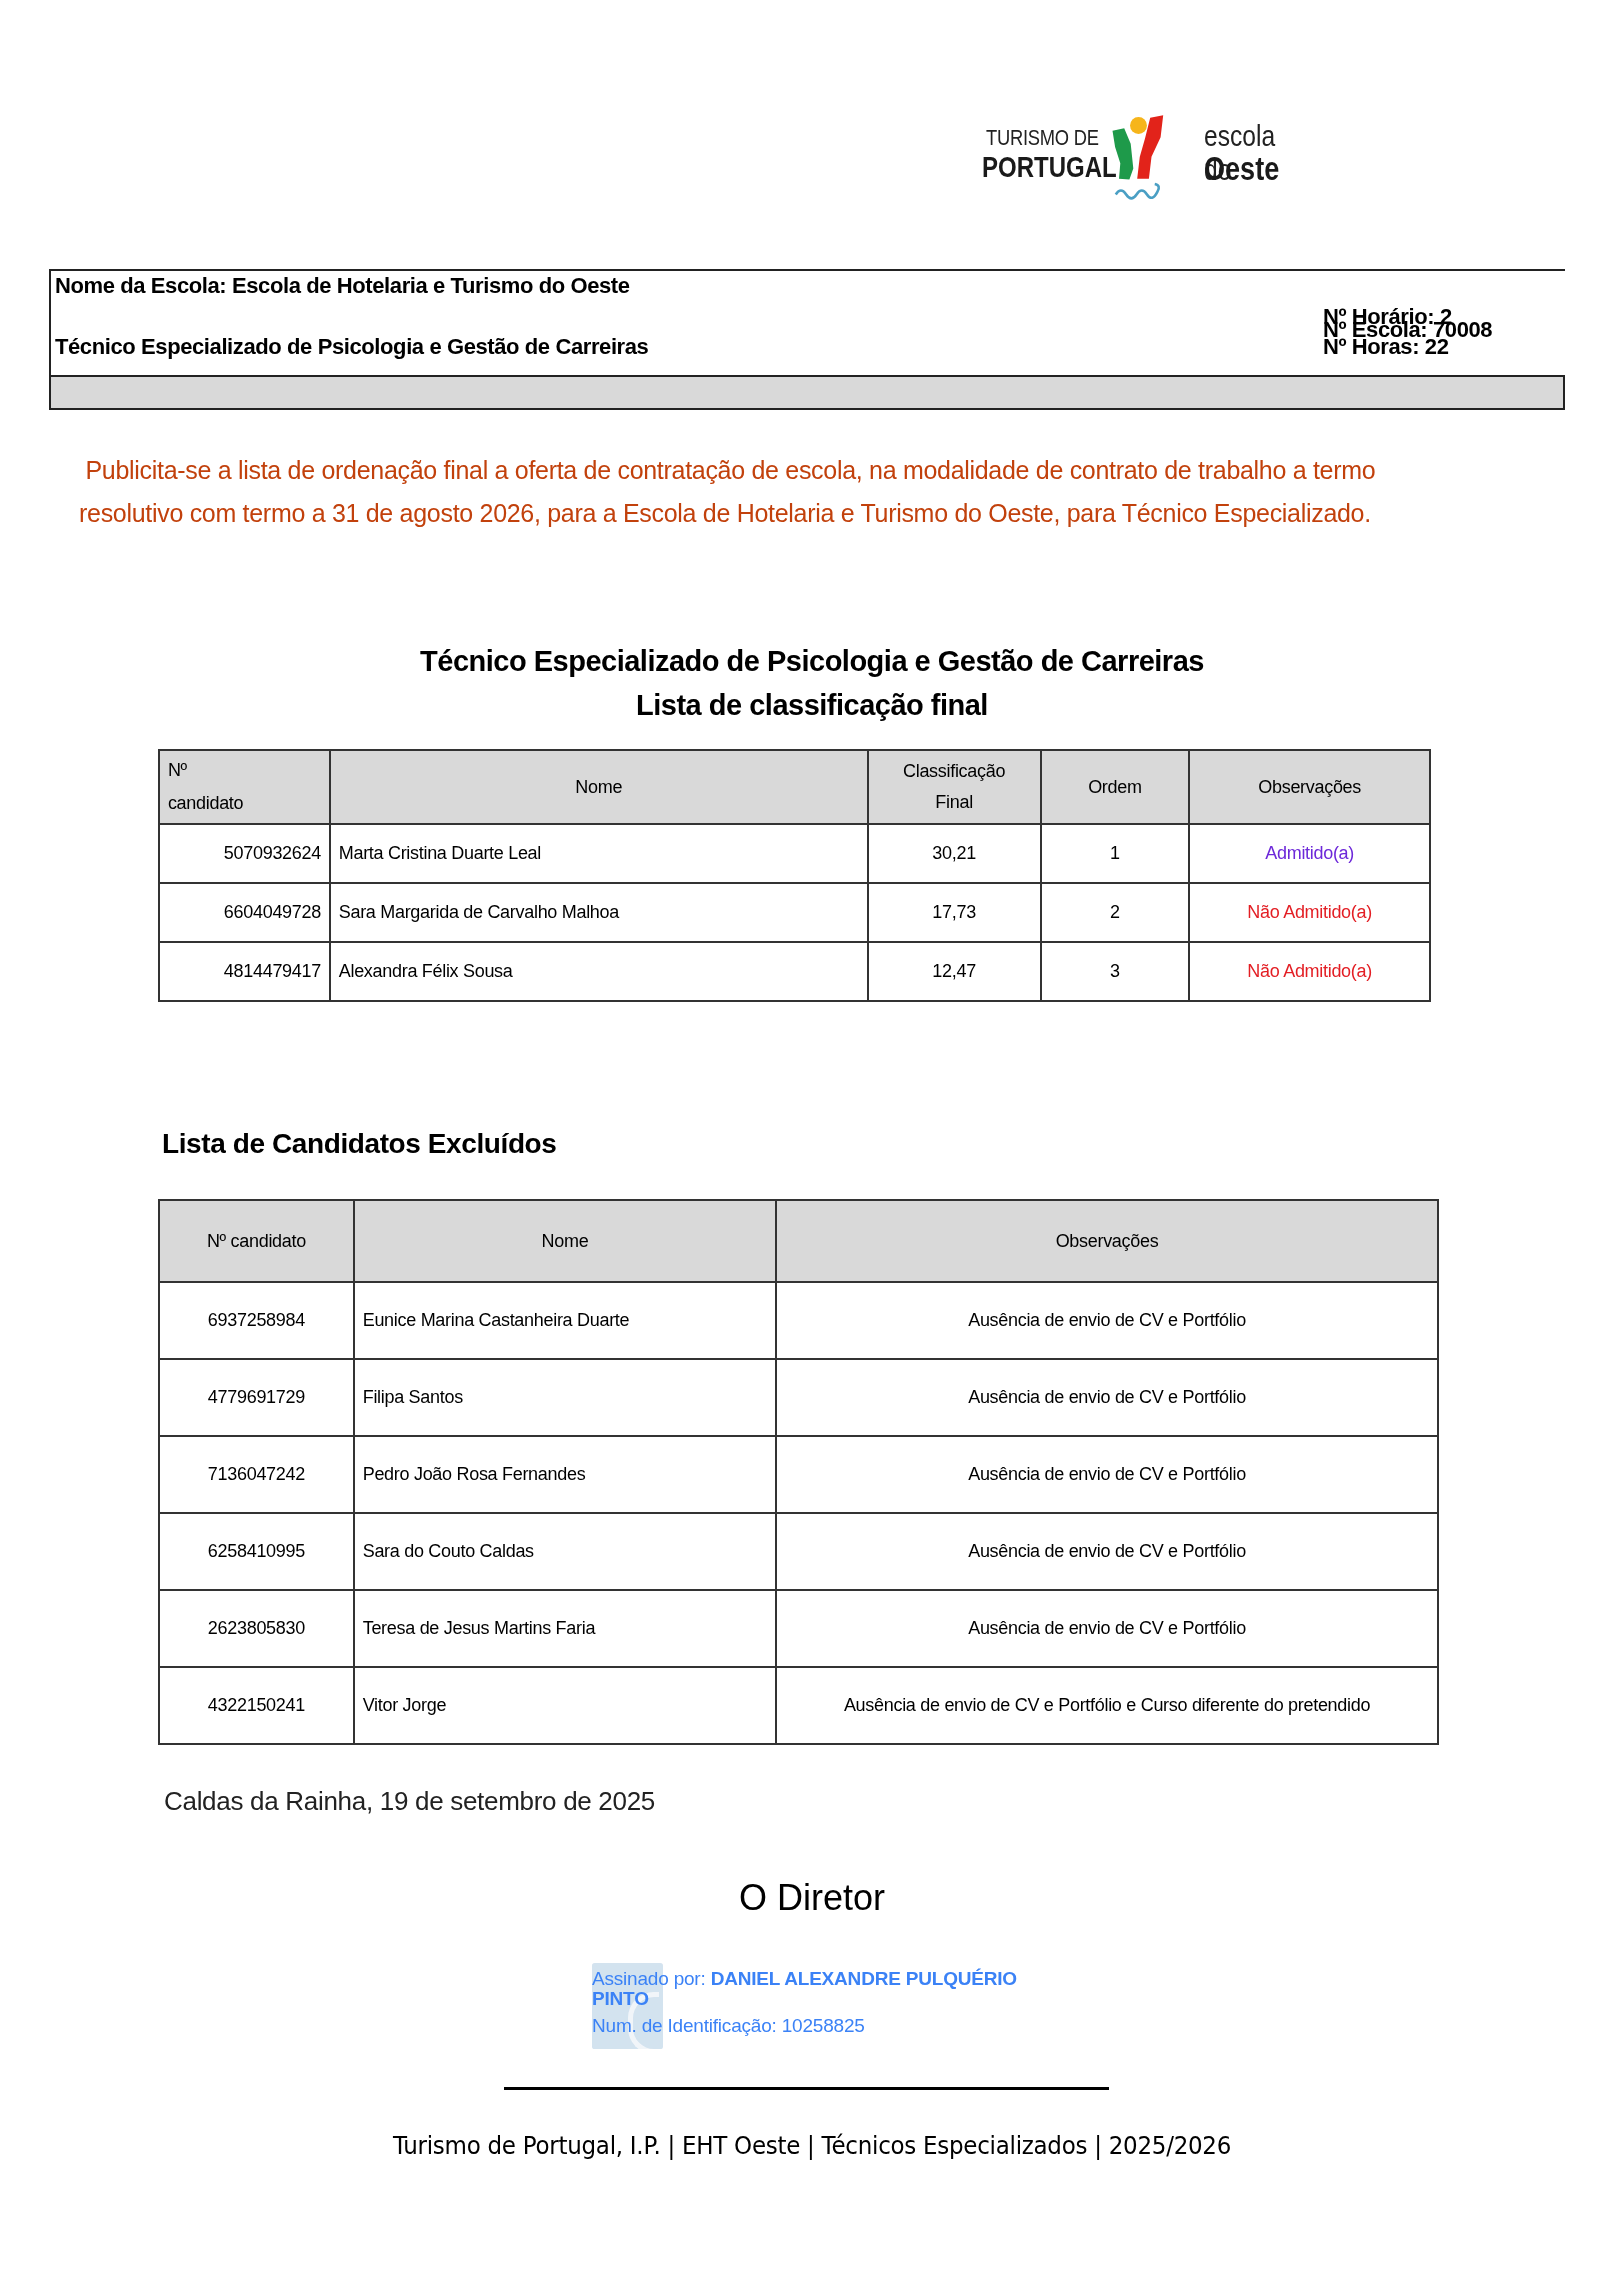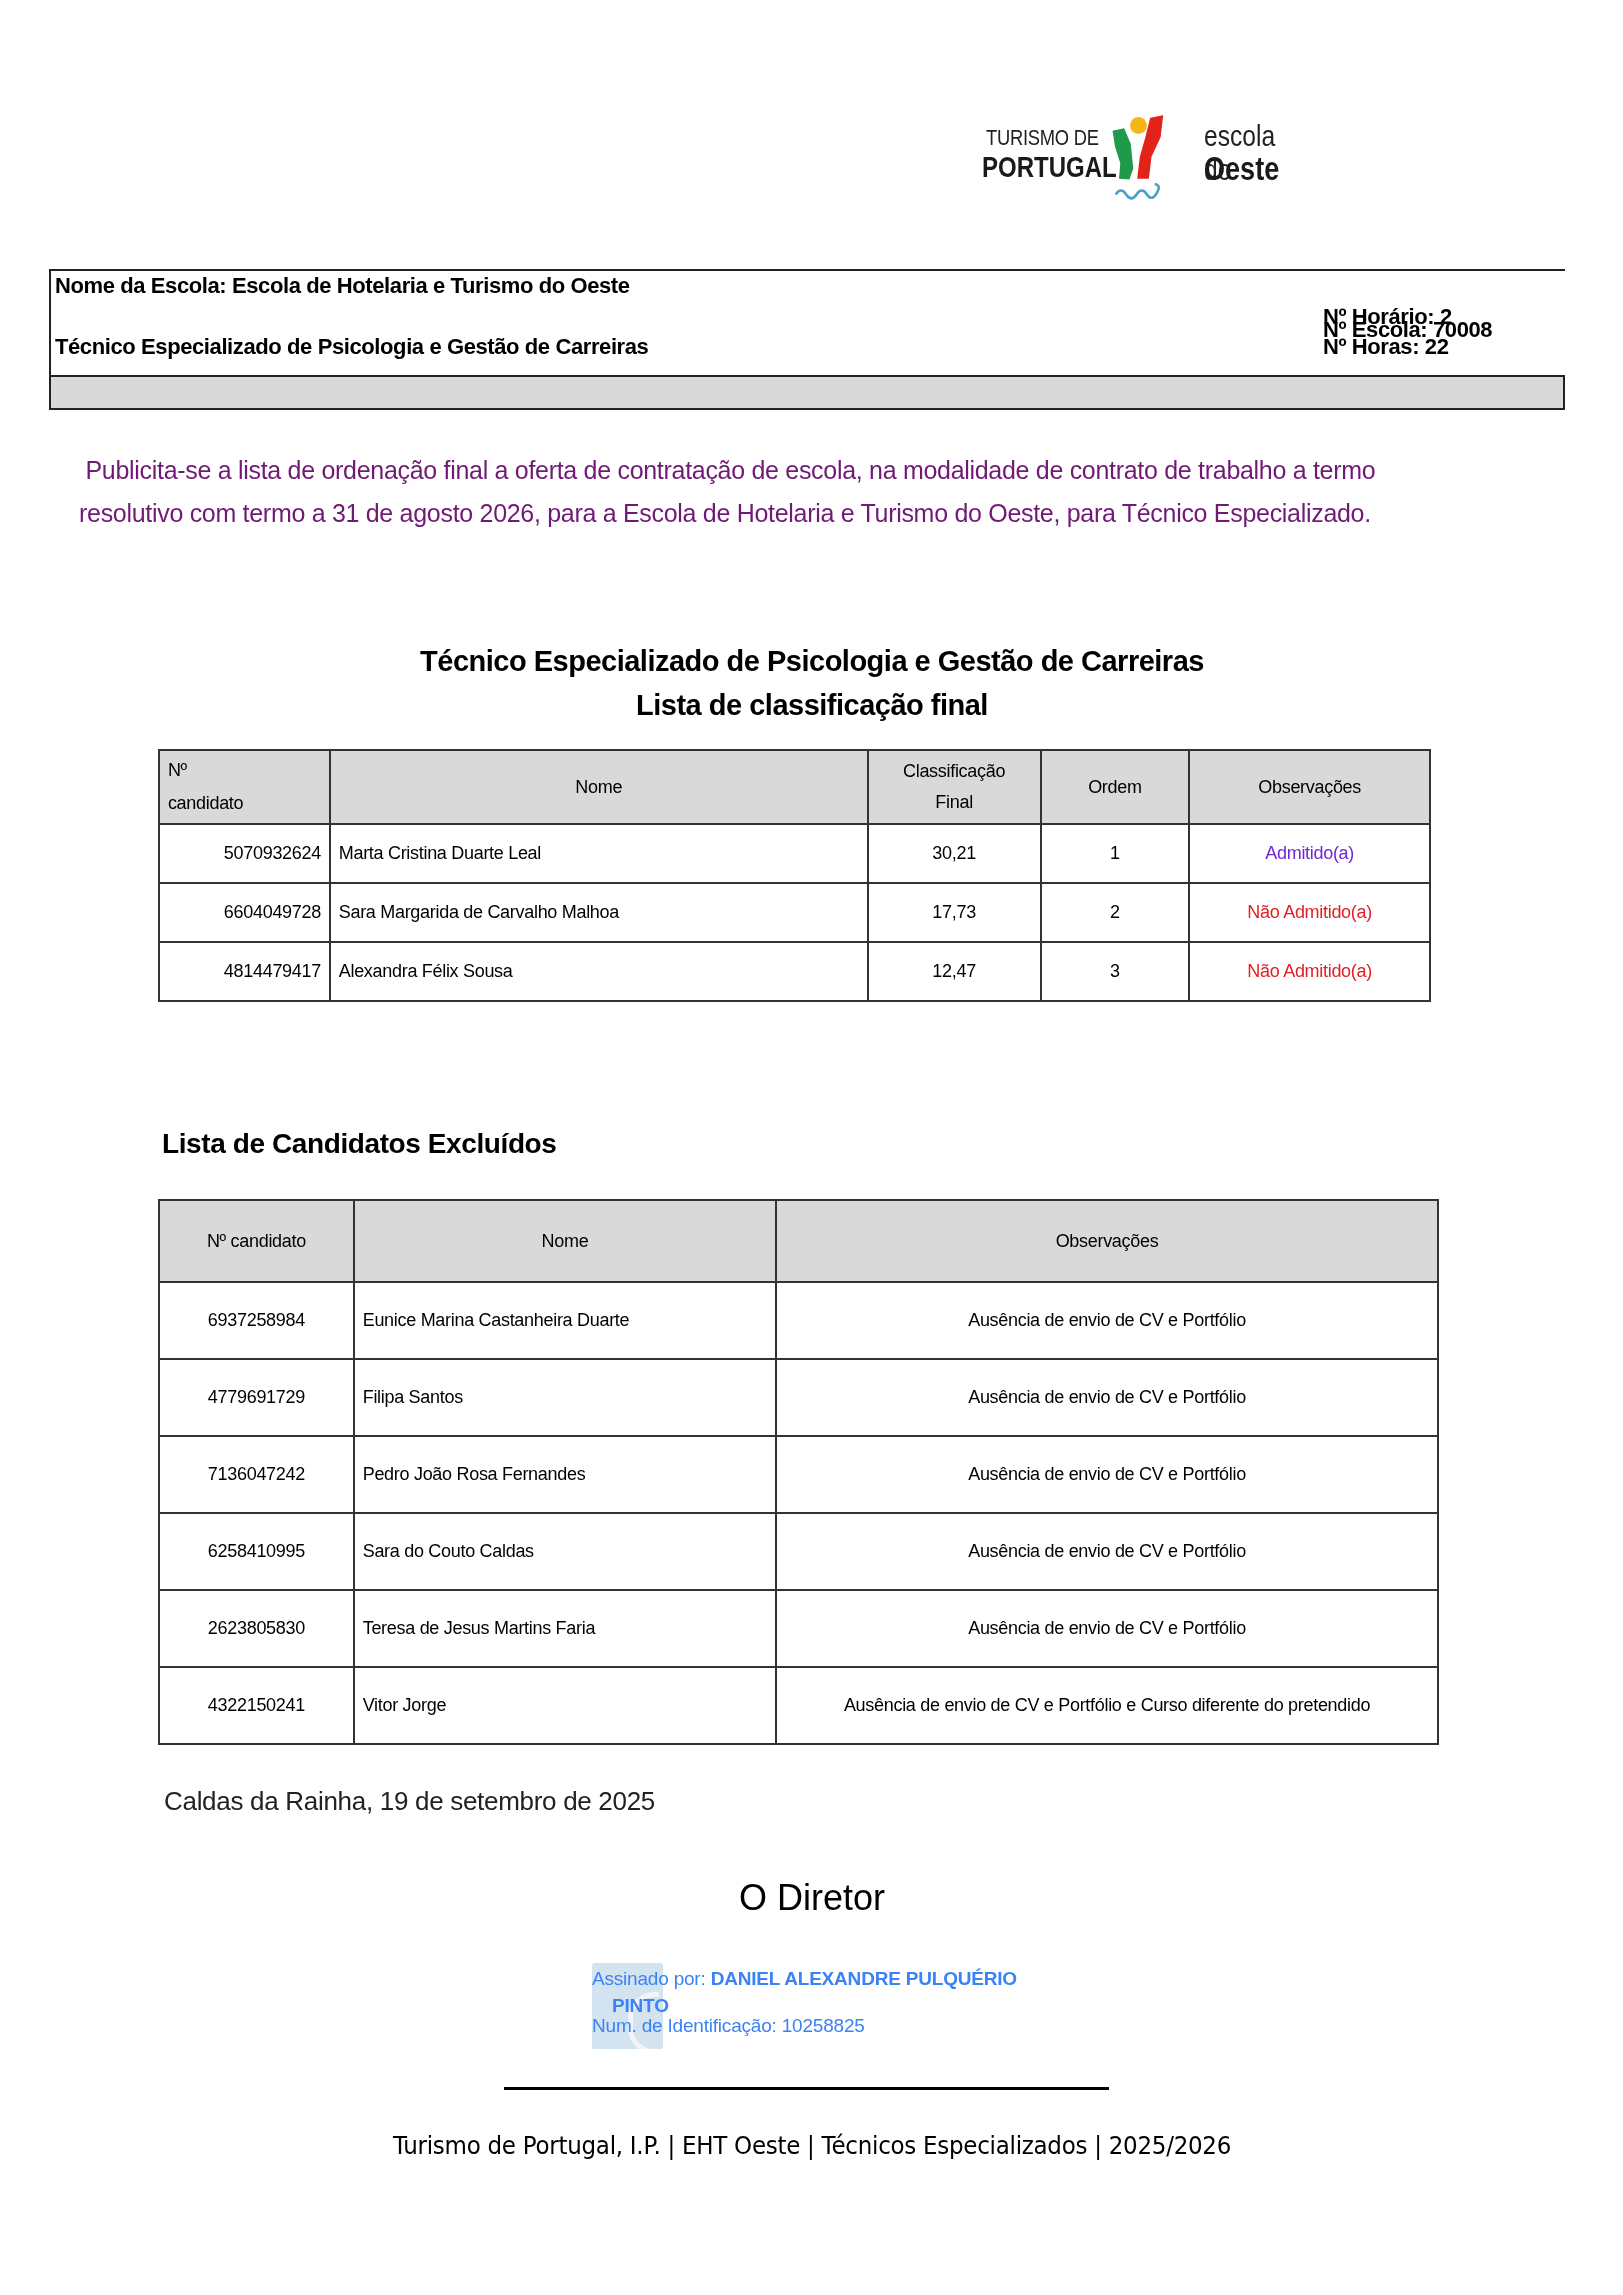--- a/index.html
+++ b/index.html
@@ -20,21 +20,21 @@
   .hdr-grey { left: 49px; top: 375px; width: 1516px; height: 35px; background: #d9d9d9; border: 2.6px solid #222; box-sizing: border-box; }
   .hdr-text { font-weight: bold; font-size: 22px; letter-spacing: -0.4px; }
   .hdr-school { left: 55px; top: 273px; }
   .hdr-course { left: 55px; top: 334px; }
   .hdr-num { left: 1323px; font-size: 22px; font-weight: bold; letter-spacing: -0.4px; }
   .hdr-escola { top: 273px; margin-top: 44px; }
   .hdr-horario { top: 304px; }
   .hdr-horas { top: 334px; }
 
   
-  .intro { left: 79px; top: 449px; width: 1478px; font-size: 25px; line-height: 43px; color: #701a75; letter-spacing: -0.3px; }
+  .intro { left: 79px; top: 449px; width: 1478px; font-size: 25px; line-height: 43px; color: #c2410c; letter-spacing: -0.3px; }
   .intro p { margin: 0; }
   .intro .l1 { padding-left: 6.5px; }
 
   
   .t1 { left: 0; width: 1624px; text-align: center; font-weight: bold; font-size: 29px; letter-spacing: -0.5px; }
   .t1a { top: 645px; }
   .t1b { top: 689px; }
   .t2 { left: 162px; top: 1128px; font-weight: bold; font-size: 28px; letter-spacing: -0.4px; }
 
   
@@ -59,21 +59,21 @@
   .tbl2 td.obs { text-align: center; line-height: 35px; }
 
   
   .place-date { left: 164px; top: 1786px; font-size: 26px; letter-spacing: -0.3px; color: #222; }
   .director { left: 0; width: 1624px; text-align: center; top: 1877px; font-size: 36px; }
   .sign-block { left: 592px; top: 1956px; width: 523px; height: 92px; }
   .sign-block .stamp { position: absolute; left: 0; top: 6.5px; width: 71px; height: 86px; background: #cfe0ee; border-radius: 2.6px; opacity: 0.9; }
   .sign-block .stamp-mark { position: absolute; left: 36px; top: 29px; width: 26px; height: 52px; border: 5.2px solid #ffffff; border-right: none; border-radius: 26px 0 0 26px; opacity: 0.7; }
   .sign-block .line { position: absolute; left: 0; font-size: 19px; letter-spacing: -0.2px; color: #3b82f6; }
   .sign-block .l1 { top: 11.8px; }
-  .sign-block .l2 { top: 39px; font-weight: bold; padding-left: 20px; }
+  .sign-block .l2 { top: 32px; font-weight: bold; }
   .sign-block .l3 { top: 59px; }
   .sign-block b { font-weight: bold; }
   .sign-rule { left: 504px; top: 2087px; width: 605px; height: 2.6px; background: #000; }
   .footer { left: 0; width: 1624px; text-align: center; top: 2131px; font-size: 25px; font-family: "DejaVu Sans", sans-serif; letter-spacing: -0.3px; transform: scaleX(0.92); }
 </style>
 </head>
 <body>
 
 <div class="abs logo">
   <span class="tp-top">TURISMO DE</span>

